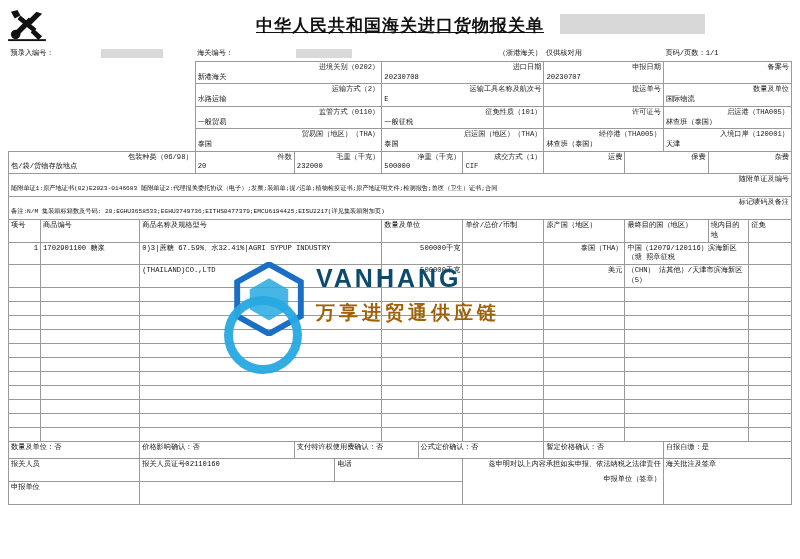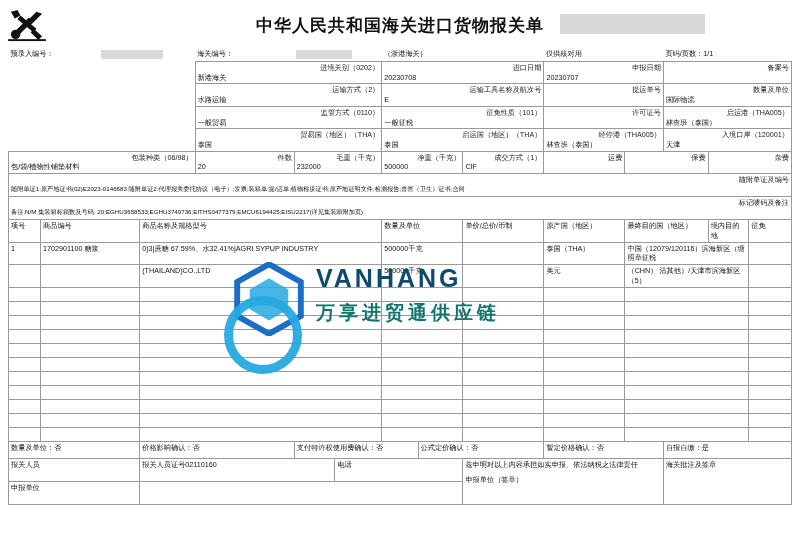--- a/index.html
+++ b/index.html
@@ -1,40 +1,40 @@
 <!DOCTYPE html>
 <html><head>
 <meta charset="utf-8">
 <style>
   html,body{margin:0;padding:0;background:#fff;}
   body{width:800px;height:559px;font-family:"Liberation Sans","DejaVu Sans",sans-serif;color:#111;}
   #sheet{position:relative;width:800px;height:559px;overflow:hidden;background:#fff;}
 
   .logo{position:absolute;left:8px;top:8px;width:38px;height:34px;}
-  .title{position:absolute;left:150px;top:14px;width:500px;text-align:center;font-size:17px;font-weight:bold;letter-spacing:1px;color:#111;}
+  .title{position:absolute;left:150px;top:14px;width:500px;text-align:center;font-size:17px;font-weight:bold;letter-spacing:1px;color:#111;text-decoration:underline;}
   .title-redact{position:absolute;left:560px;top:14px;width:145px;height:20px;background:#d8d8d8;}
 
-  table.form{position:absolute;left:8px;top:48px;width:784px;border-collapse:collapse;table-layout:fixed;}
+  table.form{position:absolute;left:8px;top:48px;width:784px;border-collapse:collapse;table-layout:fixed;font-family:Liberation Mono, monospace;}
   table.form td{border:1px solid #9a9a9a;font-size:7.2px;padding:1px 2px;vertical-align:top;line-height:1.35;height:11px;}
   .lbl{color:#222;text-align:right;}
   .val{color:#111;}
   .nb{border:none !important;}
-  .ctr{text-align:left;}
+  .ctr{text-align:right;}
   .redact{display:inline-block;height:9px;background:#d9d9d9;vertical-align:middle;}
   .colhdr td{text-align:left;font-size:7px;}
   .small{font-size:6.6px;}
   .tiny{font-size:6.2px;}
   .blankrow td{height:13px;}
   .itemrow td{height:11px;}
 
   
   .wm{position:absolute;left:232px;top:256px;width:360px;height:86px;pointer-events:none;}
   .wm .hex{position:absolute;left:0;top:6px;width:74px;height:74px;}
   .wm .t1{position:absolute;left:84px;top:8px;font-size:25px;font-weight:bold;color:#0c4a6e;letter-spacing:3px;font-family:Liberation Sans, sans-serif;}
-  .wm .t2{position:absolute;left:84px;top:44px;font-size:19px;font-weight:bold;color:#0f766e;letter-spacing:4px;}
+  .wm .t2{position:absolute;left:84px;top:44px;font-size:19px;font-weight:bold;color:#a16207;letter-spacing:4px;}
   .wm .ring{position:absolute;left:-8px;top:40px;width:60px;height:60px;border:9px solid #27a9e1;border-radius:50%;opacity:.95;}
 </style>
 </head>
 <body>
 
 <div id="sheet">
 
   <svg class="logo" viewBox="0 0 40 36">
     <g fill="#111">
       <path d="M3 4 L10 2 L13 8 L7 11 Z"></path>
@@ -159,21 +159,21 @@
           </td>
       <td colspan="3">
             <div class="lbl">入境口岸（120001）</div>
             <div class="val">天津</div>
           </td>
     </tr>
 
     <tr class="two">
       <td colspan="4">
             <div class="lbl">包装种类（06/98）</div>
-            <div class="val">包/袋/植物性铺垫材料</div>
+            <div class="val">包/袋/货物存放地点</div>
           </td>
       <td colspan="2">
             <div class="lbl">件数</div>
             <div class="val">20</div>
           </td>
       <td colspan="2">
             <div class="lbl">毛重（千克）</div>
             <div class="val">232000</div>
           </td>
       <td colspan="2">

